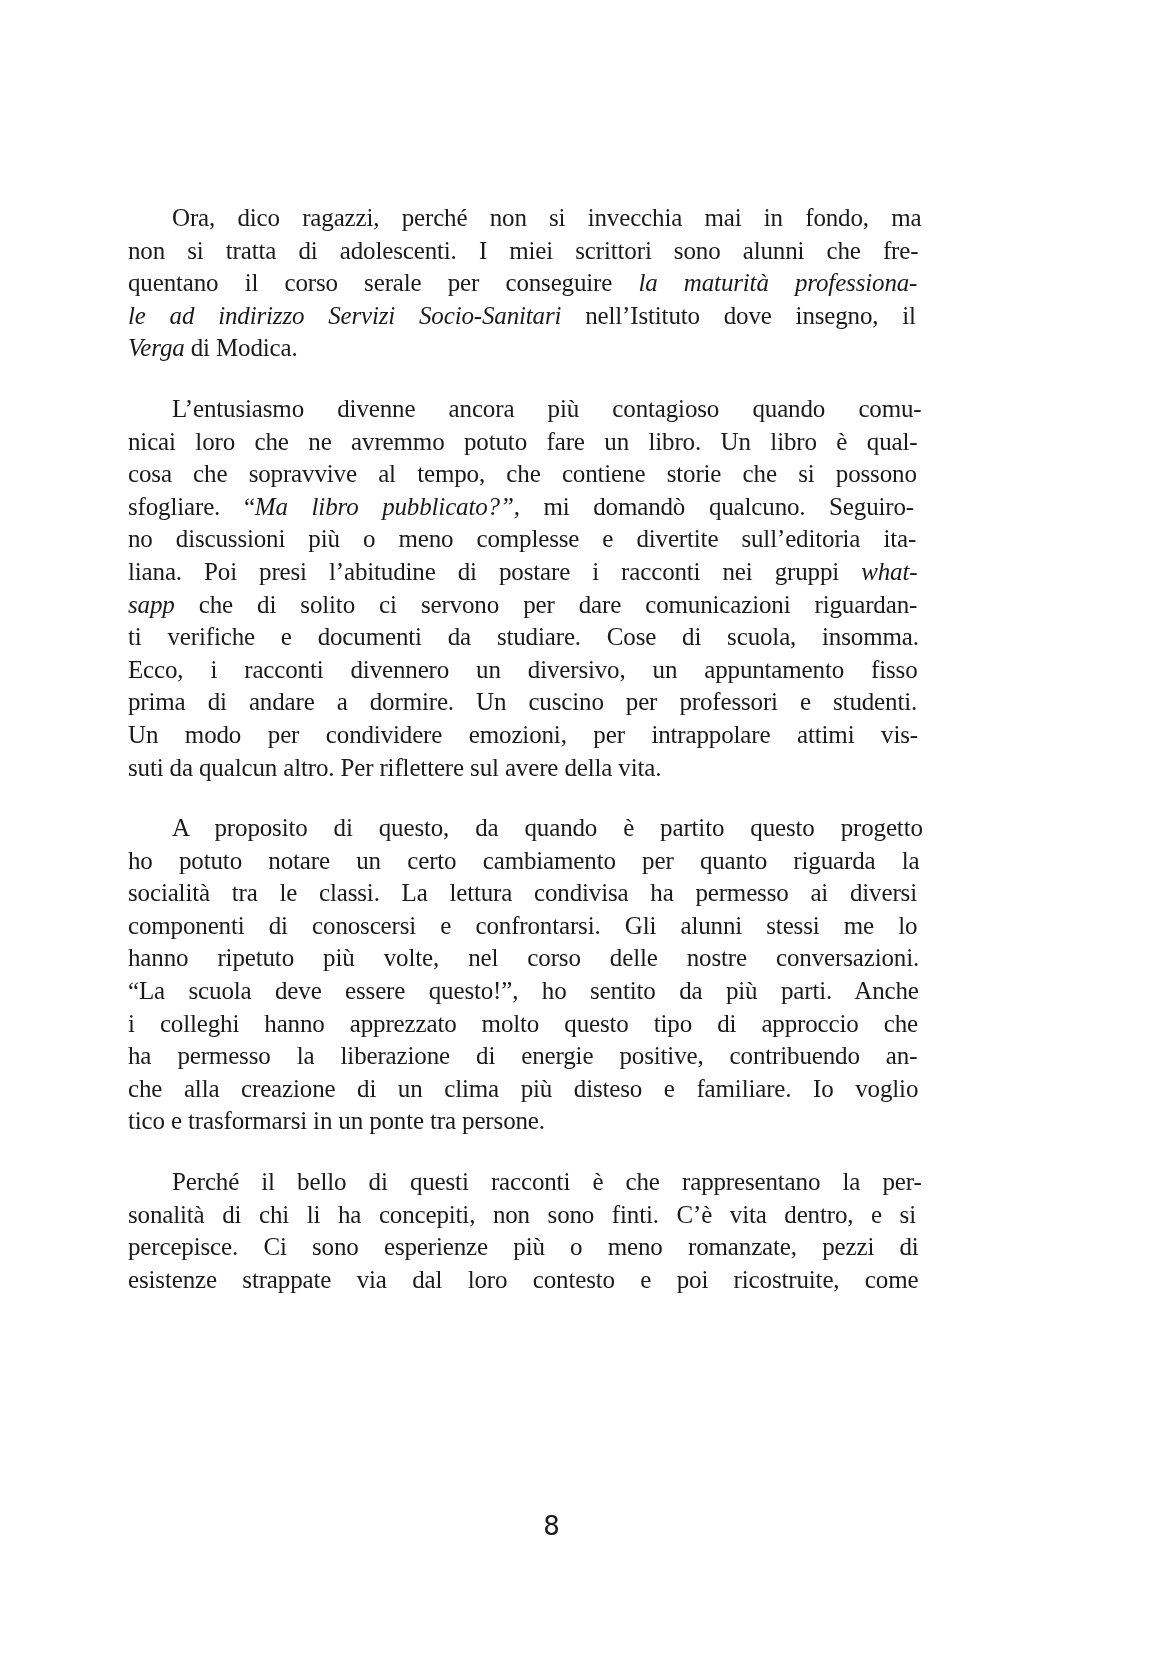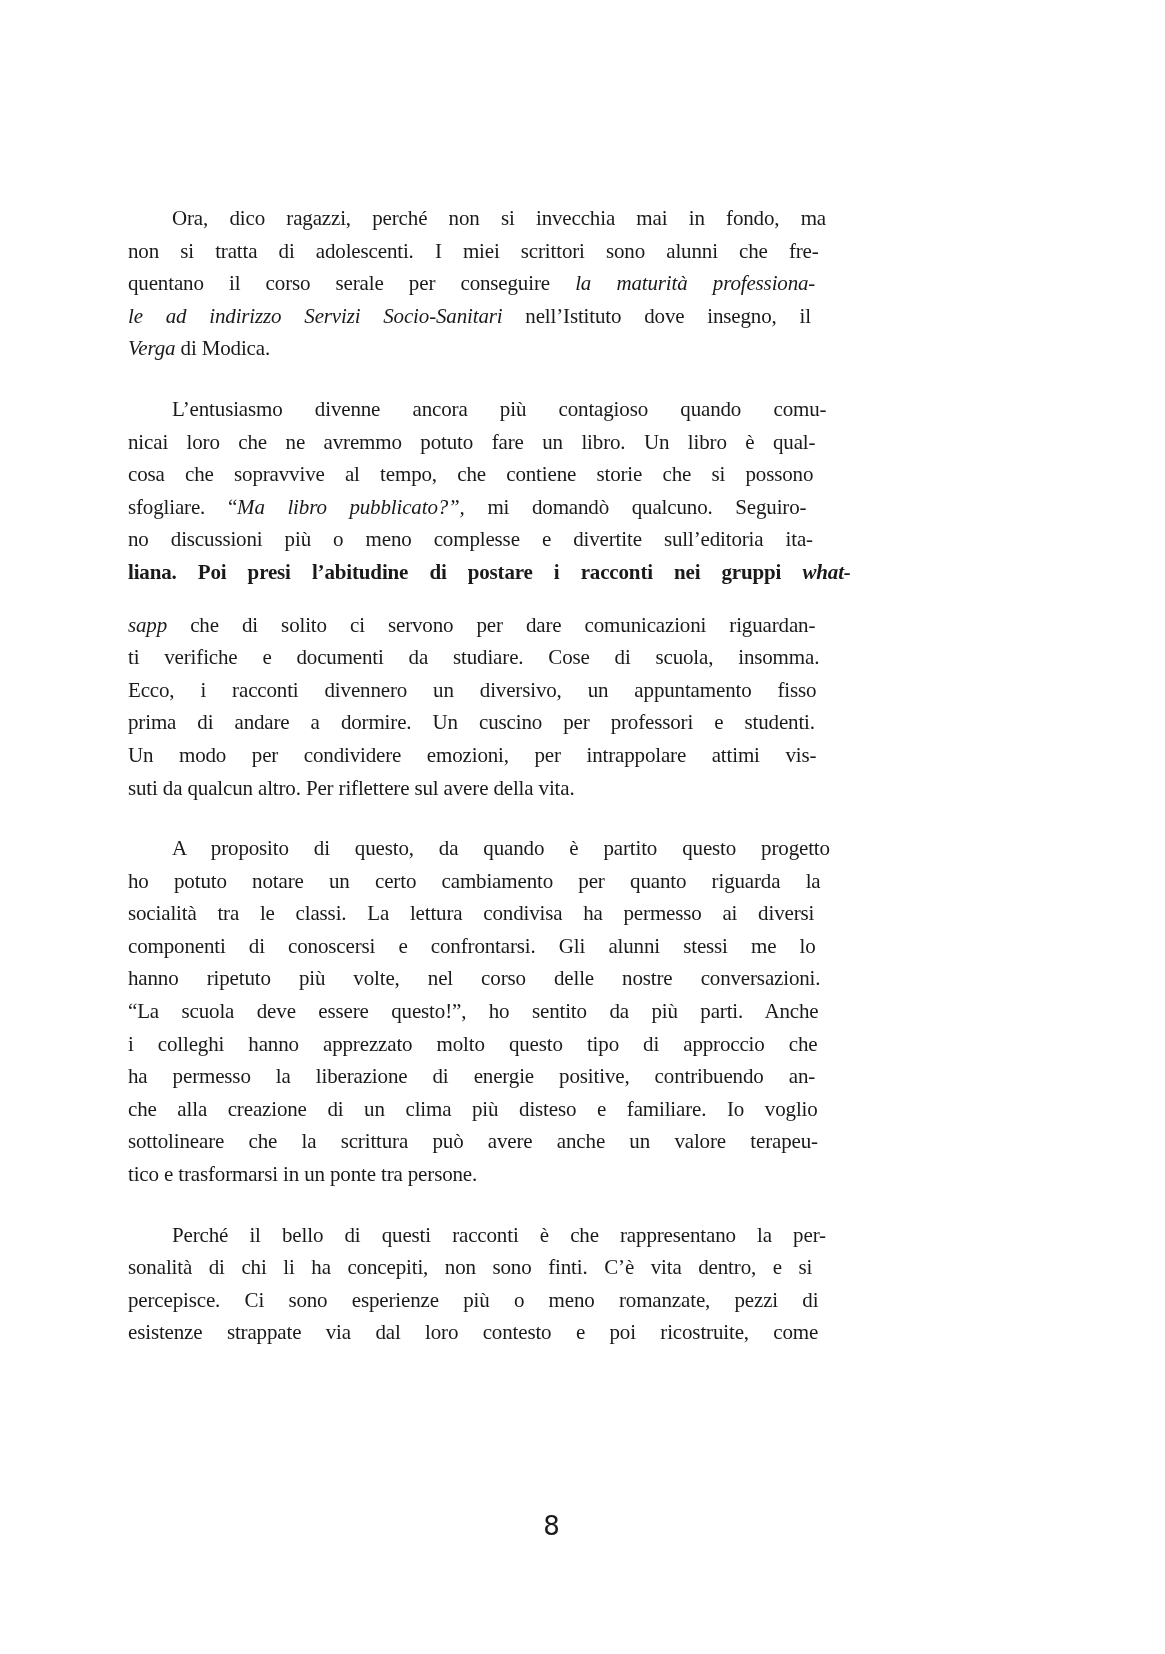--- a/index.html
+++ b/index.html
@@ -19,21 +19,21 @@
       position: absolute;
       left: 128px;
       top: 202px;
       width: 853px;
     }
     .paragraph {
       margin: 0 0 28px 0;
     }
     .line {
       display: block;
-      font-size: 21px;
+      font-size: 25px;
       line-height: 32.6px;
       height: 32.6px;
       text-align: justify;
       text-align-last: justify;
       white-space: nowrap;
       letter-spacing: -0.15px;
       word-spacing: 0px;
     }
     .line.last {
       text-align-last: left;
@@ -64,39 +64,38 @@
       <span class="line" style="white-space: nowrap; display: block; text-align: left; text-align-last: left; word-spacing: 20.13px;"><span class="seg">quentano il corso serale per conseguire </span><span class="seg italic">la maturità professiona-</span></span>
       <span class="line" style="white-space: nowrap; display: block; text-align: left; text-align-last: left; word-spacing: 17.75px;"><span class="seg italic">le ad indirizzo Servizi Socio-Sanitari</span><span class="seg"> nell’Istituto dove insegno, il</span></span>
       <span class="line last"><span class="seg italic">Verga</span><span class="seg"> di Modica.</span></span>
     </div>
     <div class="paragraph">
       <span class="line indent" style="white-space: nowrap; display: block; text-align: left; text-align-last: left; word-spacing: 27.17px;"><span class="seg">L’entusiasmo divenne ancora più contagioso quando comu-</span></span>
       <span class="line" style="white-space: nowrap; display: block; text-align: left; text-align-last: left; word-spacing: 13.42px;"><span class="seg">nicai loro che ne avremmo potuto fare un libro. Un libro è qual-</span></span>
       <span class="line" style="white-space: nowrap; display: block; text-align: left; text-align-last: left; word-spacing: 15.2px;"><span class="seg">cosa che sopravvive al tempo, che contiene storie che si possono</span></span>
       <span class="line" style="white-space: nowrap; display: block; text-align: right; text-align-last: left; word-spacing: 17.57px;"><span class="seg">sfogliare. “</span><span class="seg italic">Ma libro pubblicato?”,</span><span class="seg"> mi domandò qualcuno. Seguiro-</span></span>
       <span class="line" style="white-space: nowrap; display: block; text-align: left; text-align-last: left; word-spacing: 17px;"><span class="seg">no discussioni più o meno complesse e divertite sull’editoria ita-</span></span>
-      <span class="line" style="white-space: nowrap; display: block; text-align: right; text-align-last: left; word-spacing: 16px; font-weight: bold;"><span class="seg">liana. Poi presi l’abitudine di postare i racconti nei gruppi </span><span class="seg italic">what-</span></span>
-      <span class="line" style="white-space: nowrap; display: block; text-align: right; text-align-last: left; word-spacing: 18px; margin-top: 20px;"><span class="seg italic">sapp</span><span class="seg"> che di solito ci servono per dare comunicazioni riguardan-</span></span>
+      <span class="line" style="white-space: nowrap; display: block; text-align: right; text-align-last: left; word-spacing: 16px;"><span class="seg">liana. Poi presi l’abitudine di postare i racconti nei gruppi </span><span class="seg italic">what-</span></span>
+      <span class="line" style="white-space: nowrap; display: block; text-align: right; text-align-last: left; word-spacing: 18px;"><span class="seg italic">sapp</span><span class="seg"> che di solito ci servono per dare comunicazioni riguardan-</span></span>
       <span class="line" style="white-space: nowrap; display: block; text-align: center; text-align-last: left; word-spacing: 19.78px;"><span class="seg">ti verifiche e documenti da studiare. Cose di scuola, insomma.</span></span>
       <span class="line" style="white-space: nowrap; display: block; text-align: left; text-align-last: left; word-spacing: 20.88px;"><span class="seg">Ecco, i racconti divennero un diversivo, un appuntamento fisso</span></span>
       <span class="line" style="white-space: nowrap; display: block; text-align: left; text-align-last: left; word-spacing: 16px;"><span class="seg">prima di andare a dormire. Un cuscino per professori e studenti.</span></span>
       <span class="line" style="white-space: nowrap; display: block; text-align: left; text-align-last: left; word-spacing: 20.5px;"><span class="seg">Un modo per condividere emozioni, per intrappolare attimi vis-</span></span>
       <span class="line last"><span class="seg">suti da qualcun altro. Per riflettere sul avere della vita.</span></span>
     </div>
     <div class="paragraph">
       <span class="line indent" style="white-space: nowrap; display: block; text-align: left; text-align-last: left; word-spacing: 19.89px;"><span class="seg">A proposito di questo, da quando è partito questo progetto</span></span>
       <span class="line" style="white-space: nowrap; display: block; text-align: left; text-align-last: left; word-spacing: 20.22px;"><span class="seg">ho potuto notare un certo cambiamento per quanto riguarda la</span></span>
       <span class="line" style="white-space: nowrap; display: block; text-align: center; text-align-last: left; word-spacing: 15.7px;"><span class="seg">socialità tra le classi. La lettura condivisa ha permesso ai diversi</span></span>
       <span class="line" style="white-space: nowrap; display: block; text-align: left; text-align-last: left; word-spacing: 18.11px;"><span class="seg">componenti di conoscersi e confrontarsi. Gli alunni stessi me lo</span></span>
       <span class="line" style="white-space: nowrap; display: block; text-align: left; text-align-last: left; word-spacing: 23px;"><span class="seg">hanno ripetuto più volte, nel corso delle nostre conversazioni.</span></span>
       <span class="line" style="white-space: nowrap; display: block; text-align: left; text-align-last: left; word-spacing: 17.4px;"><span class="seg">“La scuola deve essere questo!”, ho sentito da più parti. Anche</span></span>
       <span class="line" style="white-space: nowrap; display: block; text-align: center; text-align-last: left; word-spacing: 19px;"><span class="seg">i colleghi hanno apprezzato molto questo tipo di approccio che</span></span>
       <span class="line" style="white-space: nowrap; display: block; text-align: left; text-align-last: left; word-spacing: 20px;"><span class="seg">ha permesso la liberazione di energie positive, contribuendo an-</span></span>
       <span class="line" style="white-space: nowrap; display: block; text-align: left; text-align-last: left; word-spacing: 15.55px;"><span class="seg">che alla creazione di un clima più disteso e familiare. Io voglio</span></span>
-      <span class="line" style="white-space: nowrap; display: block; text-align: left; text-align-last: left; word-spacing: 19.22px;"><span class="seg">sottolineare che la scrittura può avere anche un valore terapeu-</span></span>
       <span class="line last"><span class="seg">tico e trasformarsi in un ponte tra persone.</span></span>
     </div>
     <div class="paragraph">
       <span class="line indent" style="white-space: nowrap; display: block; text-align: left; text-align-last: left; word-spacing: 16.1px;"><span class="seg">Perché il bello di questi racconti è che rappresentano la per-</span></span>
       <span class="line" style="white-space: nowrap; display: block; text-align: left; text-align-last: left; word-spacing: 11.54px;"><span class="seg">sonalità di chi li ha concepiti, non sono finti. C’è vita dentro, e si</span></span>
       <span class="line" style="white-space: nowrap; display: block; text-align: left; text-align-last: left; word-spacing: 19.22px;"><span class="seg">percepisce. Ci sono esperienze più o meno romanzate, pezzi di</span></span>
       <span class="line" style="white-space: nowrap; display: block; text-align: left; text-align-last: left; word-spacing: 19.33px;"><span class="seg">esistenze strappate via dal loro contesto e poi ricostruite, come</span></span>
     </div>
   </div>
 

